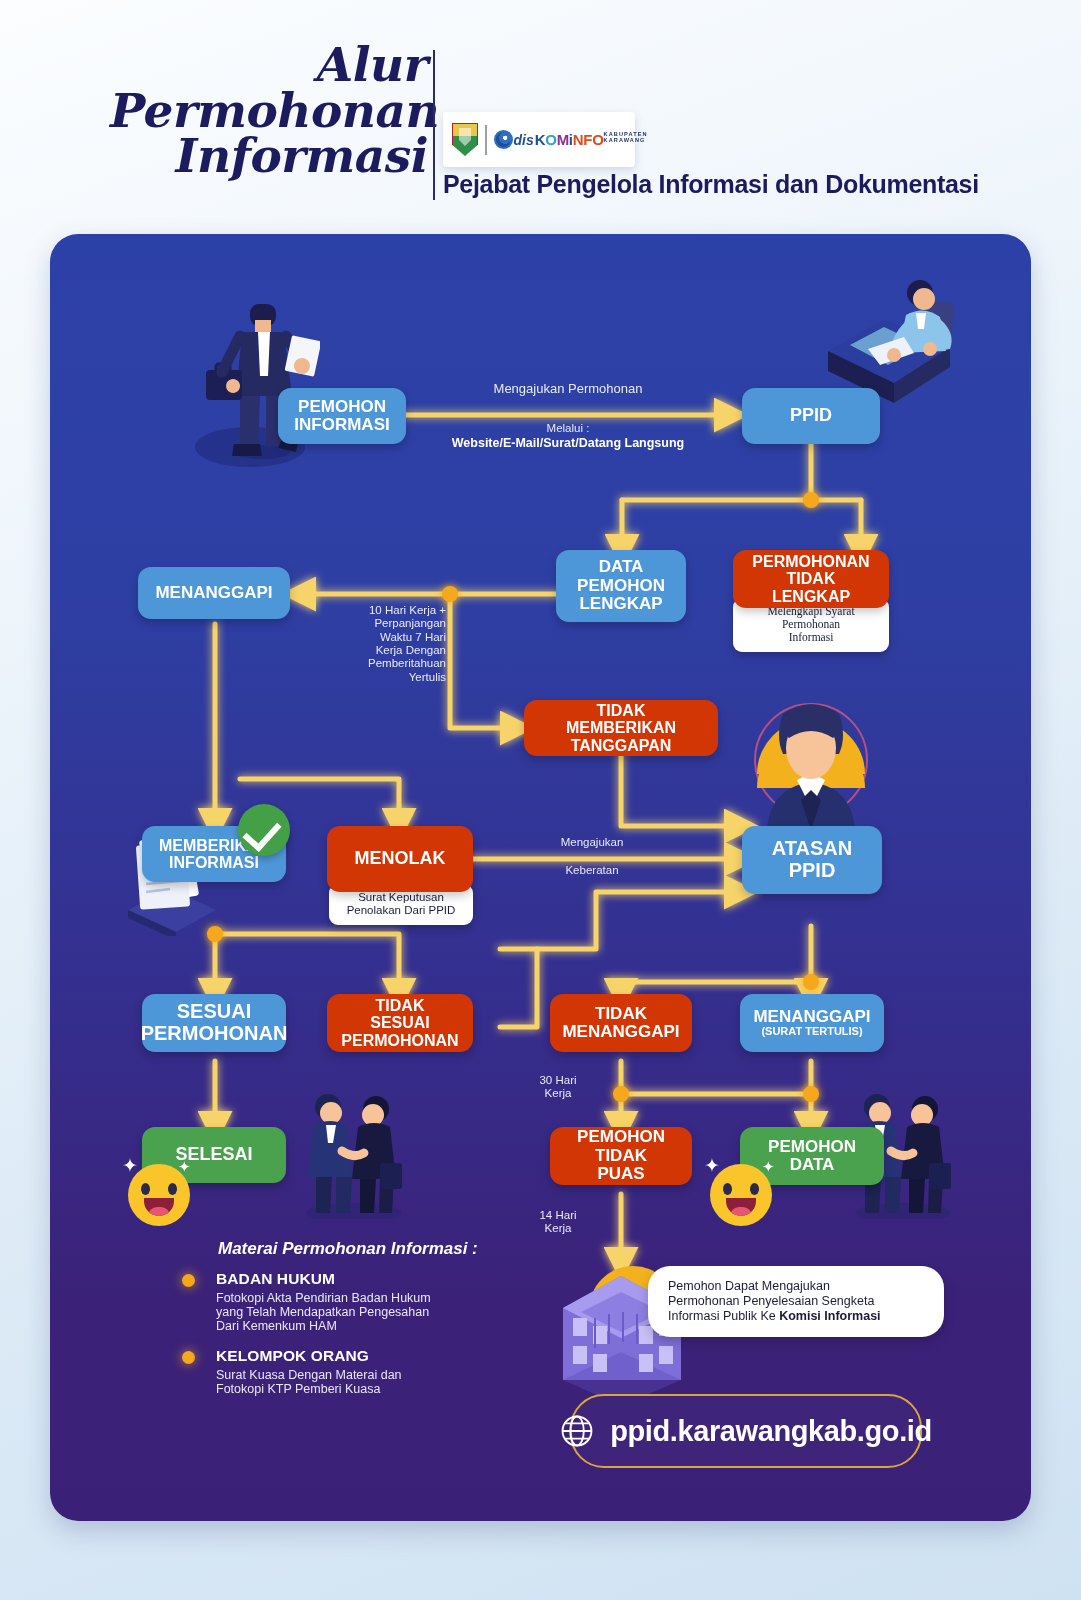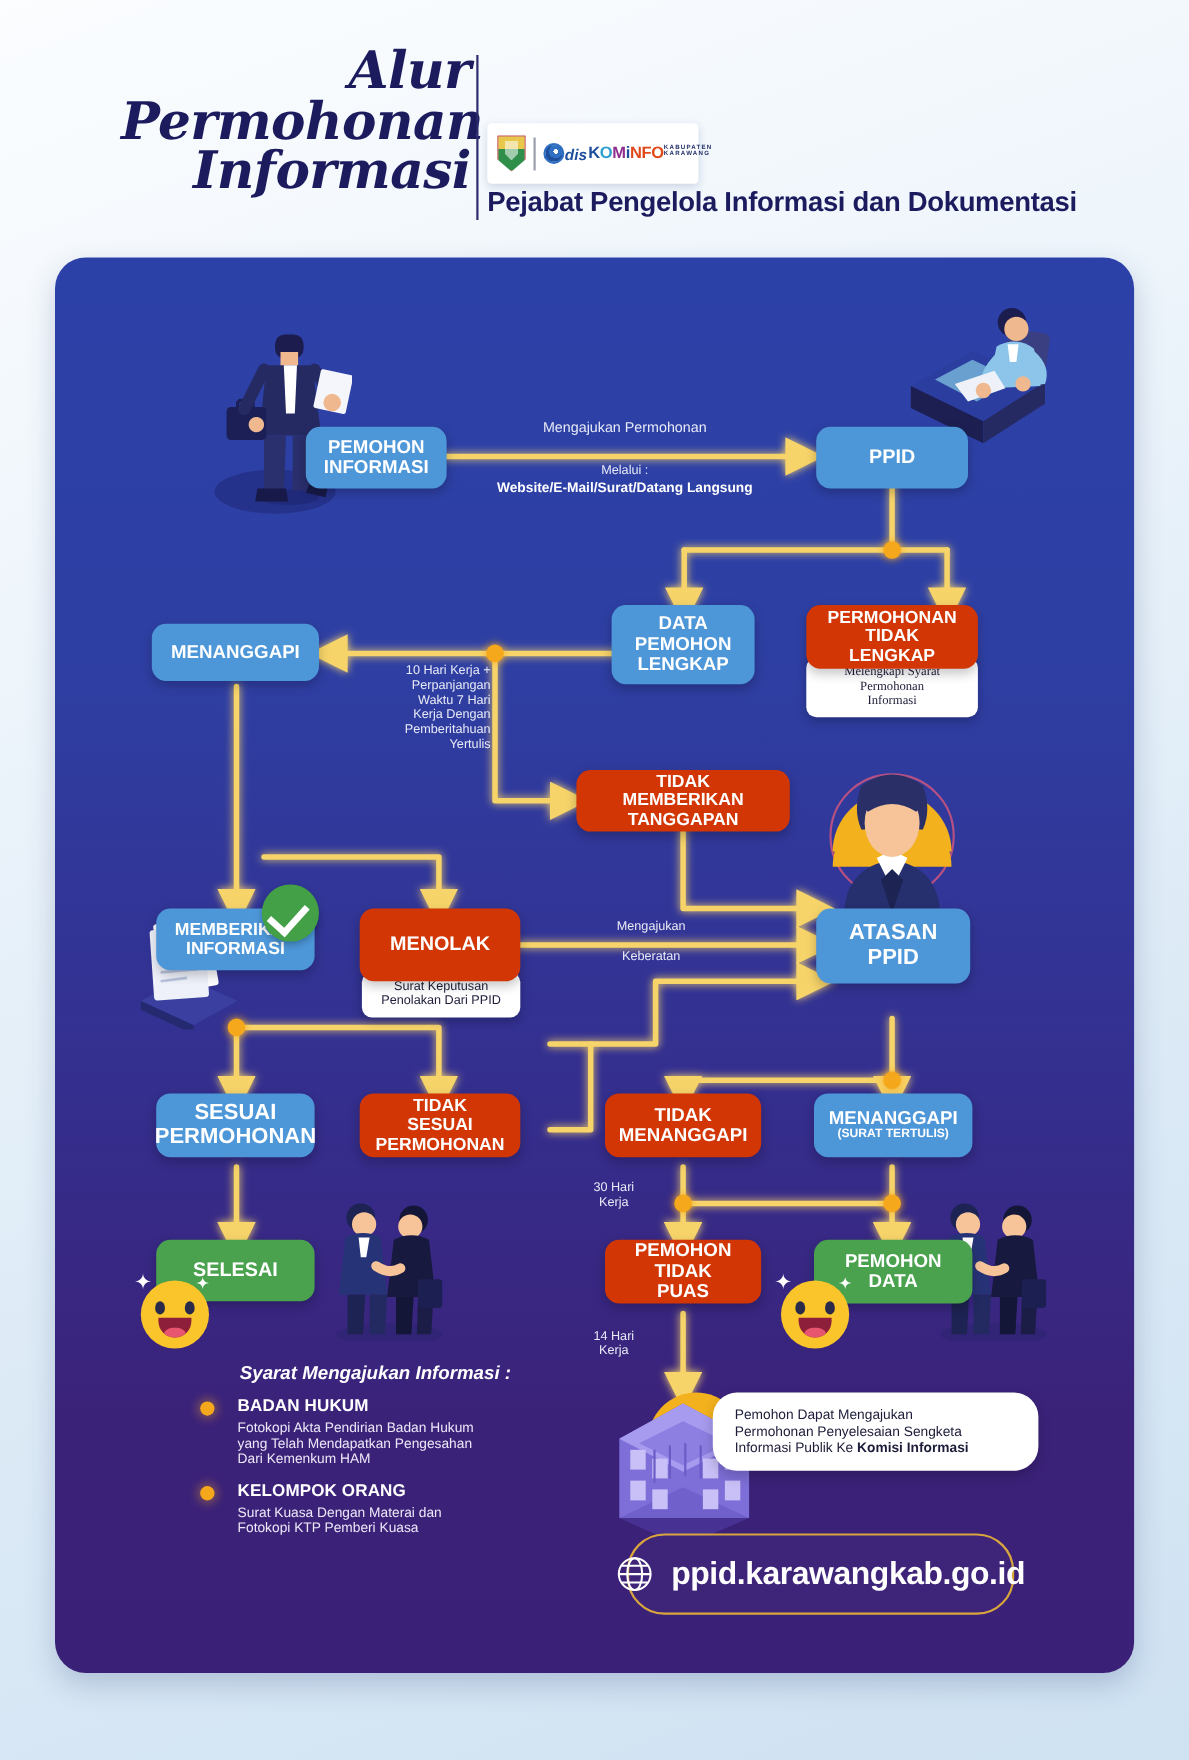--- a/index.html
+++ b/index.html
@@ -517,21 +517,21 @@
   <div class="flow-label" style="left:464px;top:840px;width:88px;line-height:1.16;">
     <div>30 Hari</div>
     <div>Kerja</div>
   </div>
 
   <div class="flow-label" style="left:464px;top:975px;width:88px;line-height:1.16;">
     <div>14 Hari</div>
     <div>Kerja</div>
   </div>
 
-  <div class="req-title" style="left:168px;top:1005px;">Syarat Mengajukan Informasi :</div>
+  <div class="req-title" style="left:168px;top:1005px;">Materai Permohonan Informasi :</div>
 
   <div class="req-list" style="left:132px;top:1036px;width:320px;">
     <div class="req-item">
       <span class="req-dot"></span>
       <div class="req-head">BADAN HUKUM</div>
       <div class="req-body">
         <div>Fotokopi Akta Pendirian Badan Hukum</div>
         <div>yang Telah Mendapatkan Pengesahan</div>
         <div>Dari Kemenkum HAM</div>
       </div>

